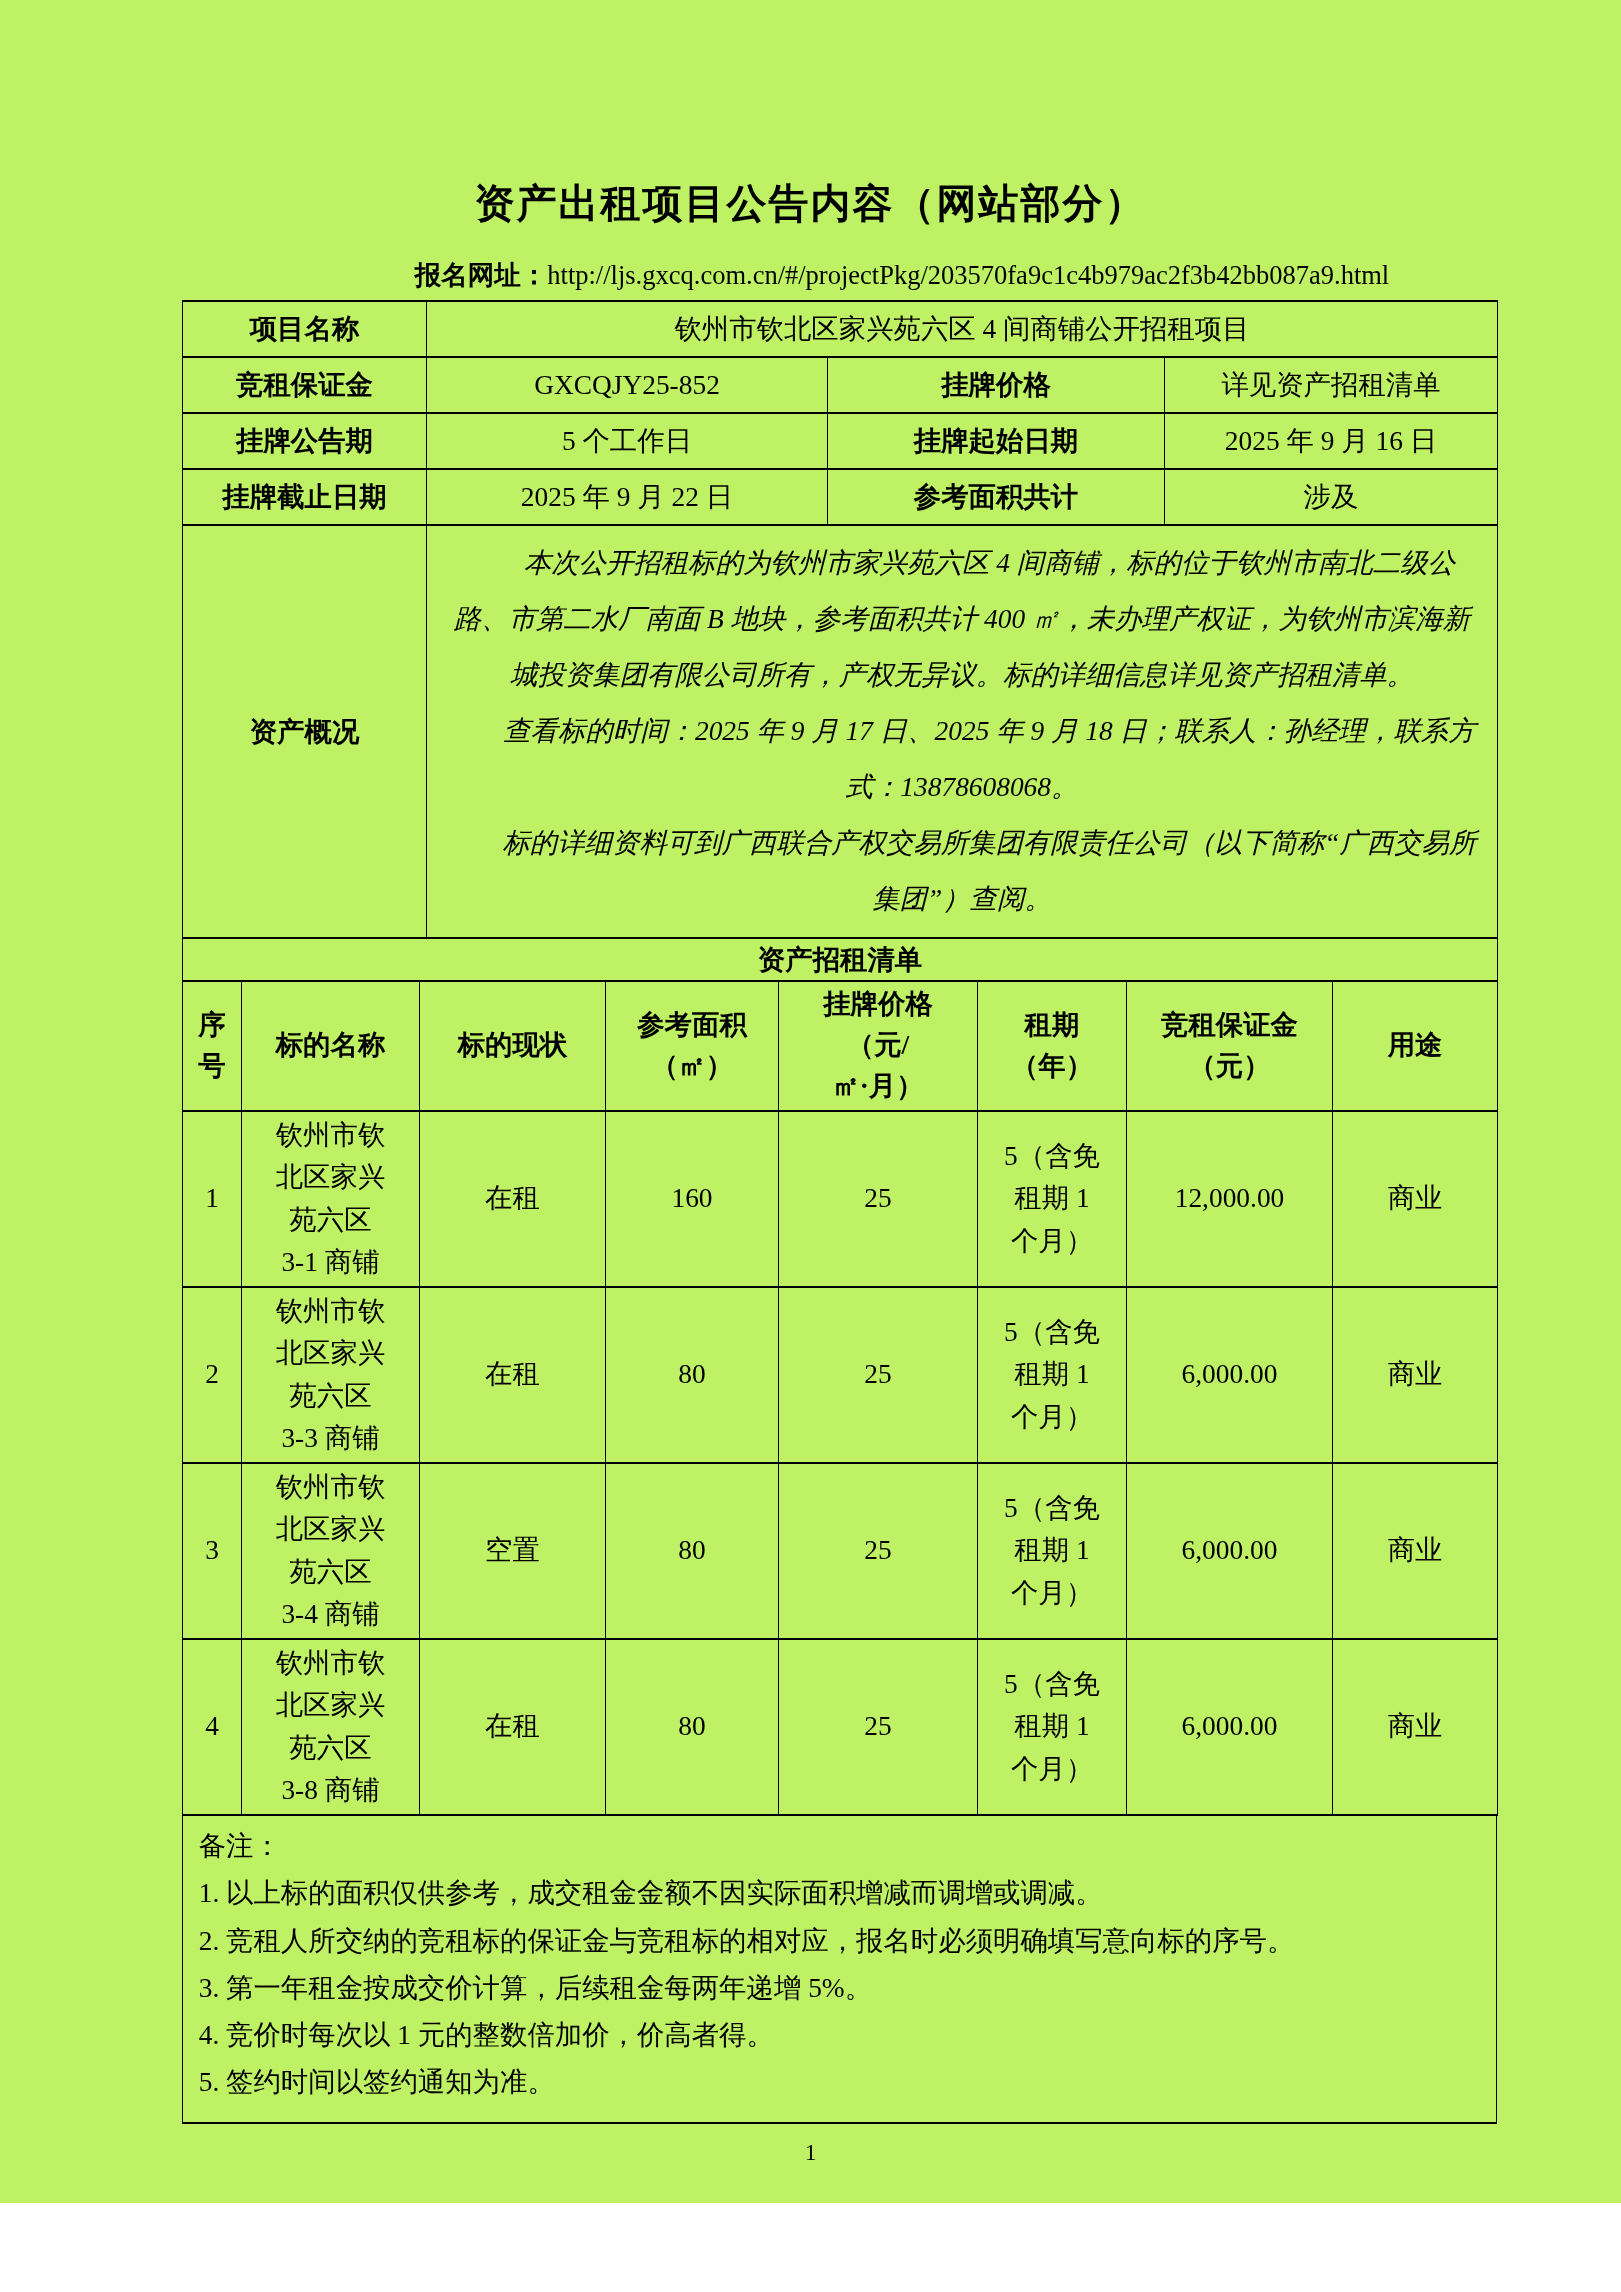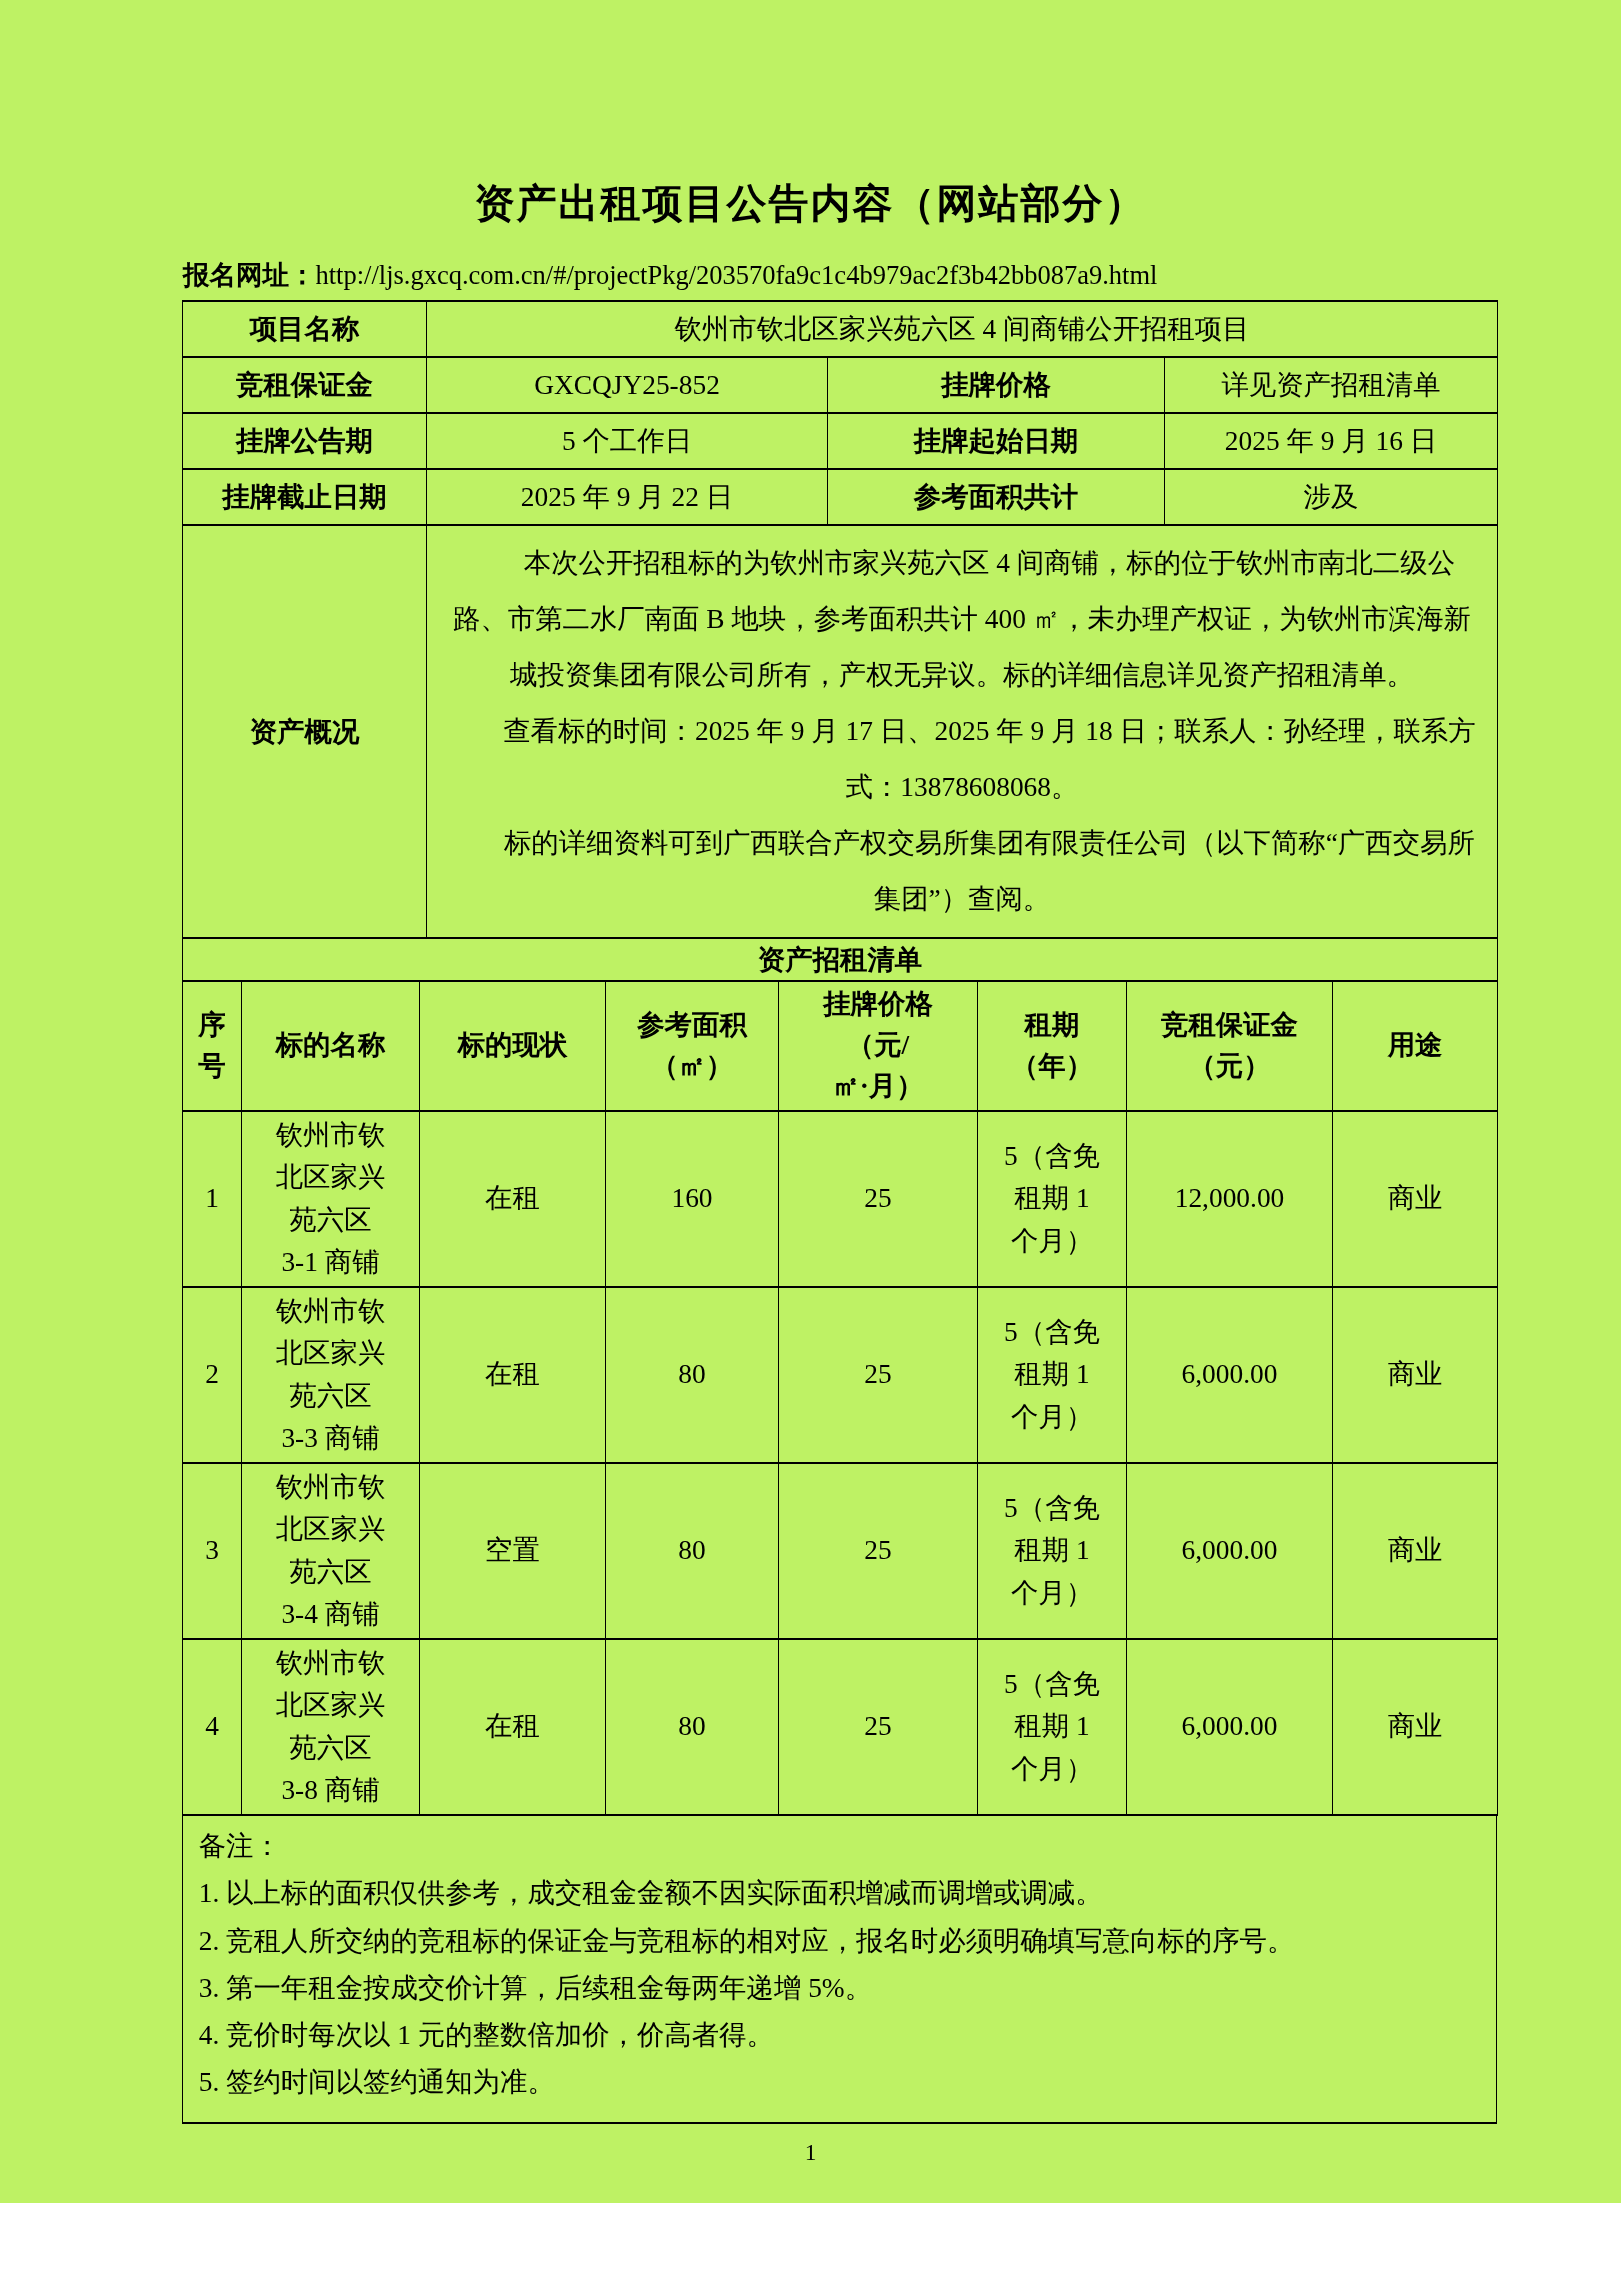--- a/index.html
+++ b/index.html
@@ -7,37 +7,37 @@
   .page {
     width: 1621px; height: 2203px; background: #bef264; color: #000;
     font-family: "Liberation Serif", "DejaVu Serif", serif;
     overflow: hidden; position: relative;
   }
   .title {
     padding-top: 176px; margin: 0; text-align: center;
     font-family: "Liberation Sans", "DejaVu Sans", sans-serif;
     font-weight: bold; font-size: 40px; letter-spacing: 2px;
   }
-  .url-line { margin: 25.5px 0 7.8px 183px; font-size: 26.5px; }
+  .url-line { margin: 25.5px 0 7.8px 183px; font-size: 26.5px; text-align: center; }
   .url-label { font-weight: bold; }
   .url-text { font-weight: normal; }
 
   table.tbl {
     border-collapse: collapse; table-layout: fixed;
     margin-left: 182px; width: 1315px;
   }
   table.tbl td {
     border-style: solid; border-color: #000;
     border-width: 2px 1px; 
     font-size: 27.4px; text-align: center; vertical-align: middle;
     padding: 2px 7.8px; overflow: hidden;
   }
   .info-table td { height: 56px; line-height: 1.4; }
   .lbl { font-weight: bold; }
-  .overview-cell { text-align: right; padding: 9.8px 17.6px !important; }
+  .overview-cell { text-align: right; padding: 9.8px 17.6px !important; font-style: italic; }
   .overview-cell p { margin: 0; text-indent: 2em; line-height: 2.04; }
 
   .list-table { margin-top: -2px; }
   .section-title-cell { height: 43px !important; font-weight: bold; }
   .hdr-cell { height: 127px; font-weight: bold; line-height: 1.5; white-space: pre-line; padding: 2px 3.9px !important; }
   .data-row td { height: 176px; line-height: 1.55; }
   .pre { white-space: pre-line; }
 
   .notes {
     width: 1315px; margin: -2px 0 0 182px;

